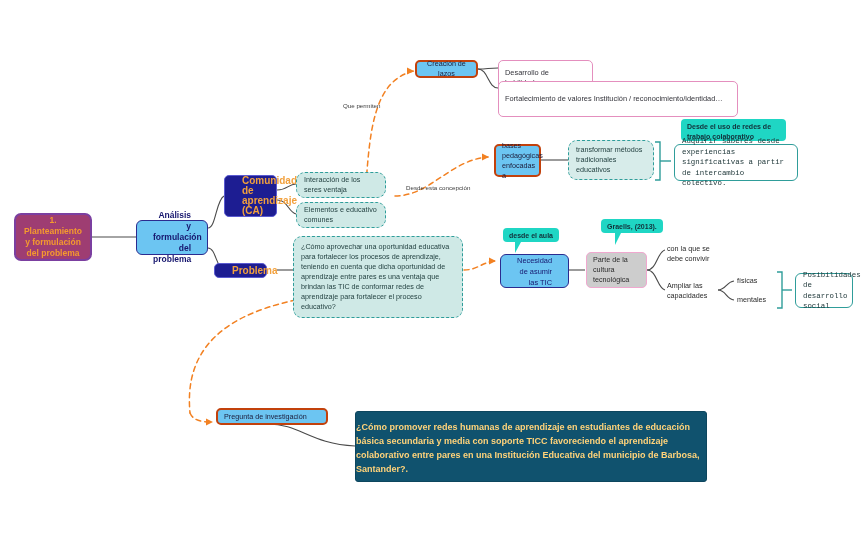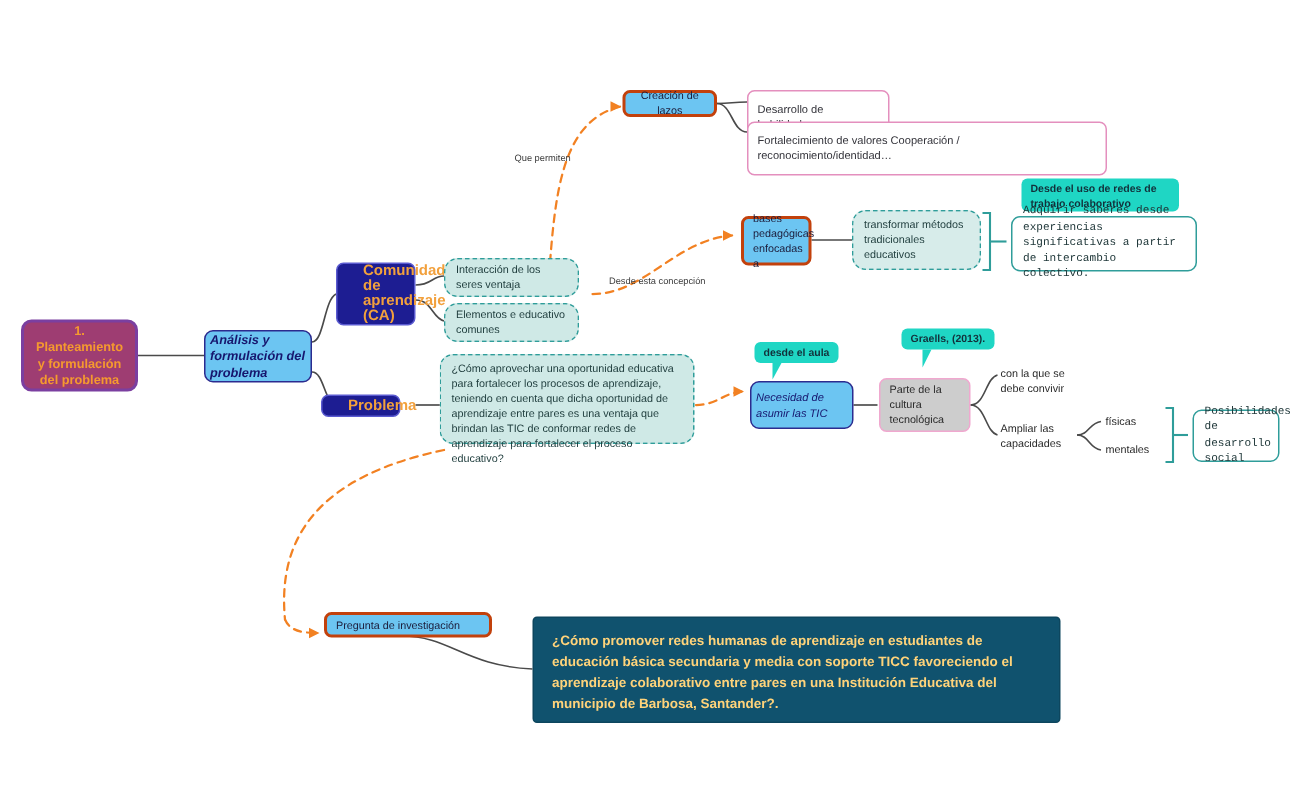--- a/index.html
+++ b/index.html
@@ -16,21 +16,21 @@
   
   .n-root{
     background:#9e3d72;border:2px solid #7b3fa0;border-radius:7px;
     color:#f59a2e;font-weight:bold;font-size:8.5px;line-height:11px;
     text-align:center;justify-content:center;padding:4px;
   }
   
   .n-lblue{
     background:#6cc5f2;border:1.6px solid #2b2b8f;border-radius:6px;
     color:#16166e;font-weight:bold;font-size:8.5px;line-height:11px;
-    text-align:left;justify-content:center;padding:3px;font-style:italic;
+    text-align:right;justify-content:center;padding:16px;
   }
   
   .n-navy{
     background:#1d1d92;border:1.4px solid #5a5ad0;border-radius:5px;
     color:#f2a03c;font-weight:bold;font-size:10px;line-height:10px;
     padding:3px 17px;
   }
   
   .n-sky{
     background:#6cc5f2;border:2px solid #c2410c;border-radius:5px;
@@ -55,21 +55,21 @@
   }
   
   .n-gray{
     background:#cdcdcd;border:1.4px solid #f0a8cf;border-radius:5px;
     color:#2a2a2a;font-size:7.2px;line-height:10px;padding:4px 6px;justify-content:center;
   }
   
   .n-darkq{
     background:#10526e;border:1px solid #0d465e;border-radius:3px;
     color:#ffd37a;font-weight:bold;font-size:9px;line-height:14px;
-    padding:8px 12px;
+    padding:8px 0;
   }
   
   .n-plain{
     color:#2a2a2a;font-size:7.2px;line-height:10px;background:transparent;
   }
   
   .n-conlabel{
     color:#3a3a3a;font-size:6.2px;line-height:8px;background:transparent;
   }
   
@@ -172,40 +172,40 @@
     <span class="txt">Desde esta concepción</span>
   </div>
 
   <div class="node n-sky center" style="left:415px;top:60px;width:63px;height:18px;">
     <span class="txt">Creación de lazos</span>
   </div>
   <div class="node n-pinkline" style="left:498px;top:60px;width:95px;height:15px;">
     <span class="txt">Desarrollo de habilidades</span>
   </div>
   <div class="node n-pinkline" style="left:498px;top:81px;width:240px;height:15px;">
-    <span class="txt">Fortalecimiento de valores Cooperación / reconocimiento/identidad…</span>
+    <span class="txt">Fortalecimiento de valores Institución / reconocimiento/identidad…</span>
   </div>
 
   <div class="node n-sky" style="left:494px;top:144px;width:47px;height:33px;">
     <span class="txt">bases pedagógicas enfocadas a</span>
   </div>
 
   <div class="node n-dash pale" style="left:568px;top:140px;width:86px;height:40px;">
     <span class="txt">transformar métodos tradicionales educativos</span>
   </div>
 
   <div class="callout" style="left:681px;top:119px;width:105px;height:22px;">
     <span>Desde el uso de redes de trabajo colaborativo</span>
   </div>
 
   <div class="node n-tealline" style="left:674px;top:144px;width:124px;height:37px;">
     <span class="txt">Adquirir  saberes desde experiencias significativas a partir de intercambio colectivo.</span>
   </div>
 
-  <div class="node n-dash" style="left:293px;top:236px;width:170px;height:60px;align-items:flex-start;">
+  <div class="node n-dash" style="left:293px;top:236px;width:170px;height:82px;align-items:center;">
     <span class="txt">¿Cómo aprovechar una oportunidad educativa para fortalecer los procesos de aprendizaje, teniendo en cuenta que dicha oportunidad de aprendizaje entre pares es una ventaja que brindan las TIC de conformar redes de aprendizaje para fortalecer el proceso educativo?</span>
   </div>
 
   <div class="callout" style="left:503px;top:228px;width:56px;height:14px;">
     <span>desde  el aula</span>
     <span class="tail" style="left:12px;top:14px;border-left:6px solid #1fd6c4;border-bottom:11px solid transparent;"></span>
   </div>
 
   <div class="node n-lblue" style="left:500px;top:254px;width:69px;height:32px;font-weight:normal;font-size:7.4px;">
     <span class="txt">Necesidad de asumir las TIC</span>

